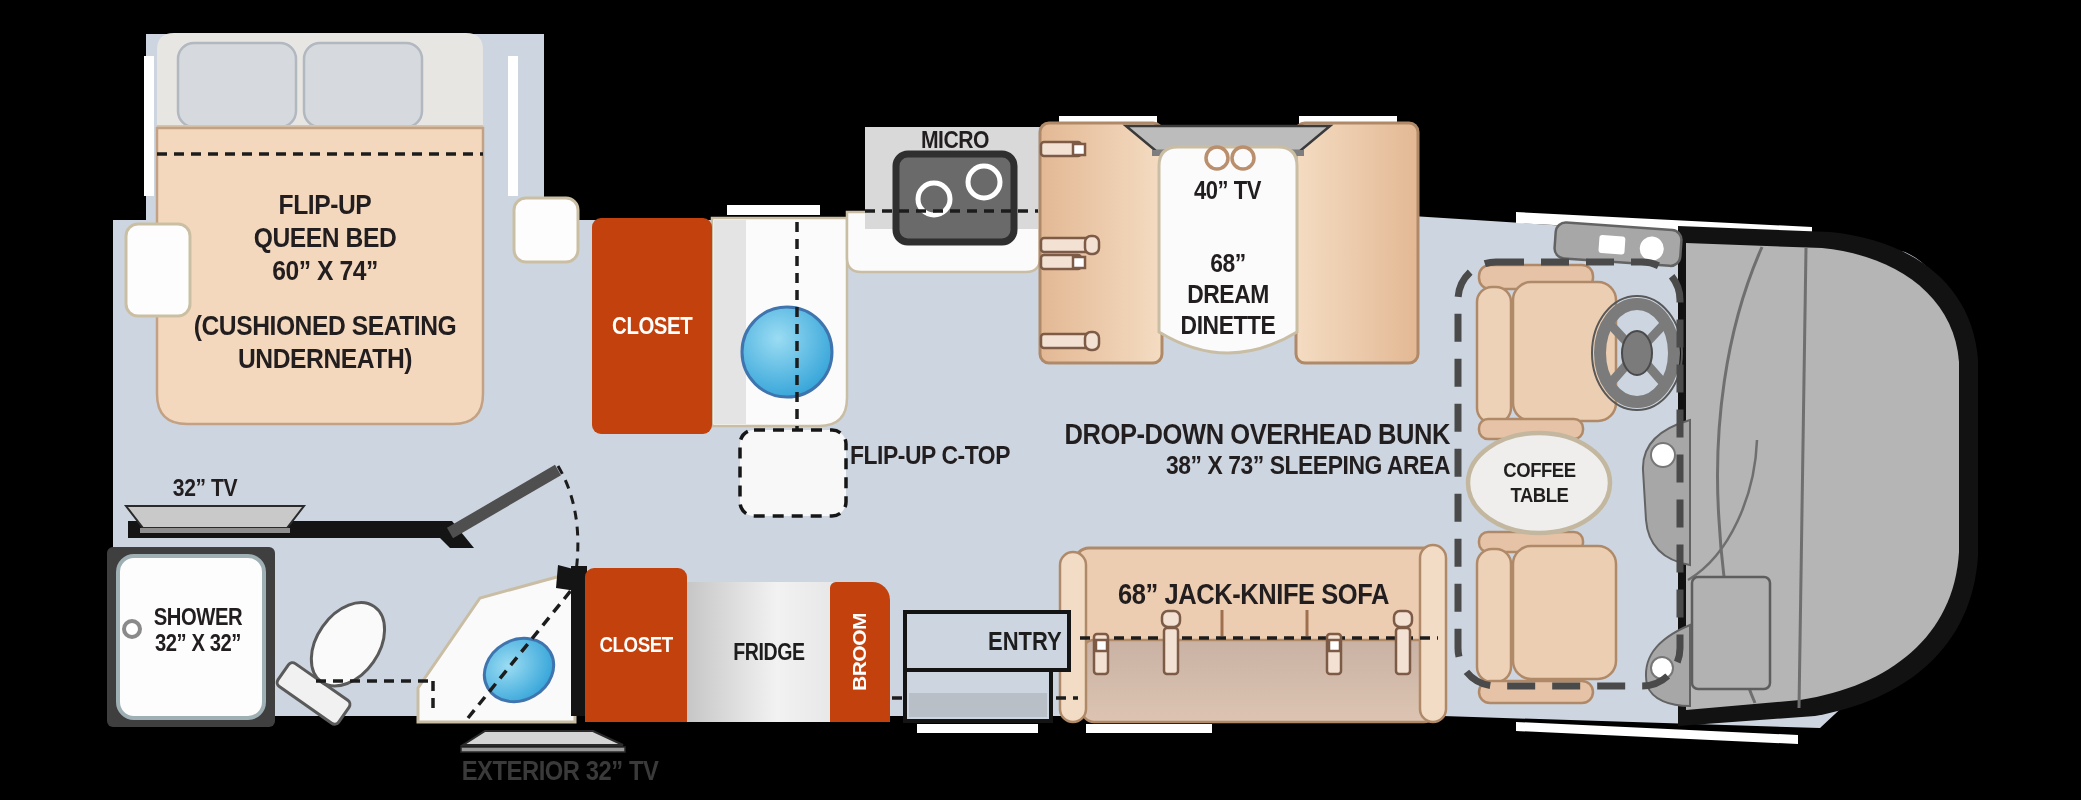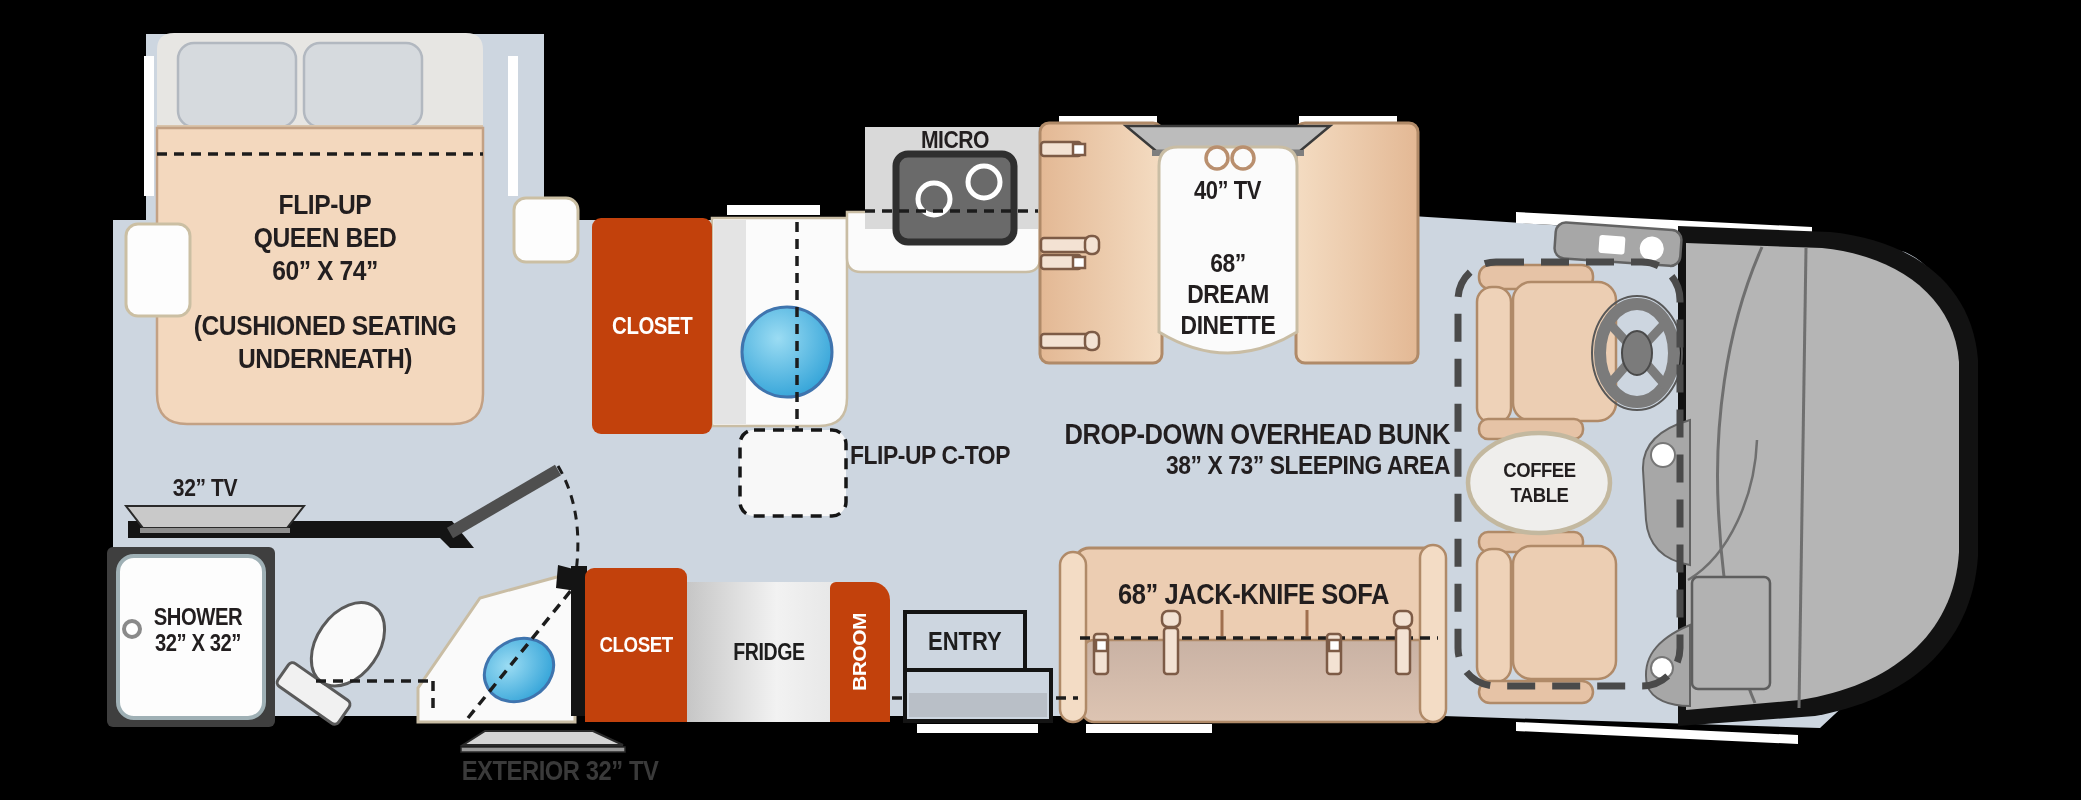--- a/index.html
+++ b/index.html
@@ -216,21 +216,21 @@
 </div>
 <div class="darkbox" style="left:585px;top:568px;width:102px;height:154px;border-radius:9px 9px 0 0;">
   <span style="font-size:22px;">CLOSET</span>
 </div>
 <div class="lightbox" style="left:687px;top:582px;width:163px;height:140px;">
   <span style="font-size:23px;">FRIDGE</span>
 </div>
 <div class="darkbox" style="left:830px;top:582px;width:60px;height:140px;border-radius:6px 18px 0 0;">
   <span style="font-size:21px;writing-mode:vertical-rl;transform:rotate(180deg) scaleX(.9);">BROOM</span>
 </div>
-<div class="entrybox" style="left:903px;top:610px;width:124px;height:62px;">
+<div class="entrybox" style="left:903px;top:610px;width:168px;height:62px;justify-content:flex-end;">
   <span style="font-size:25px;">ENTRY</span>
 </div>
 <div class="entrybox" style="left:903px;top:668px;width:150px;height:55px;">
   <div style="position:absolute;left:2px;right:2px;bottom:2px;height:24px;background:#b9bfc7;"></div>
 </div>
 
 <div class="lbl" style="left:165px;top:188px;width:320px;font-size:28px;line-height:33px;">
   <span class="ln">FLIP-UP</span>
   <span class="ln">QUEEN BED</span>
   <span class="ln">60” X 74”</span>

